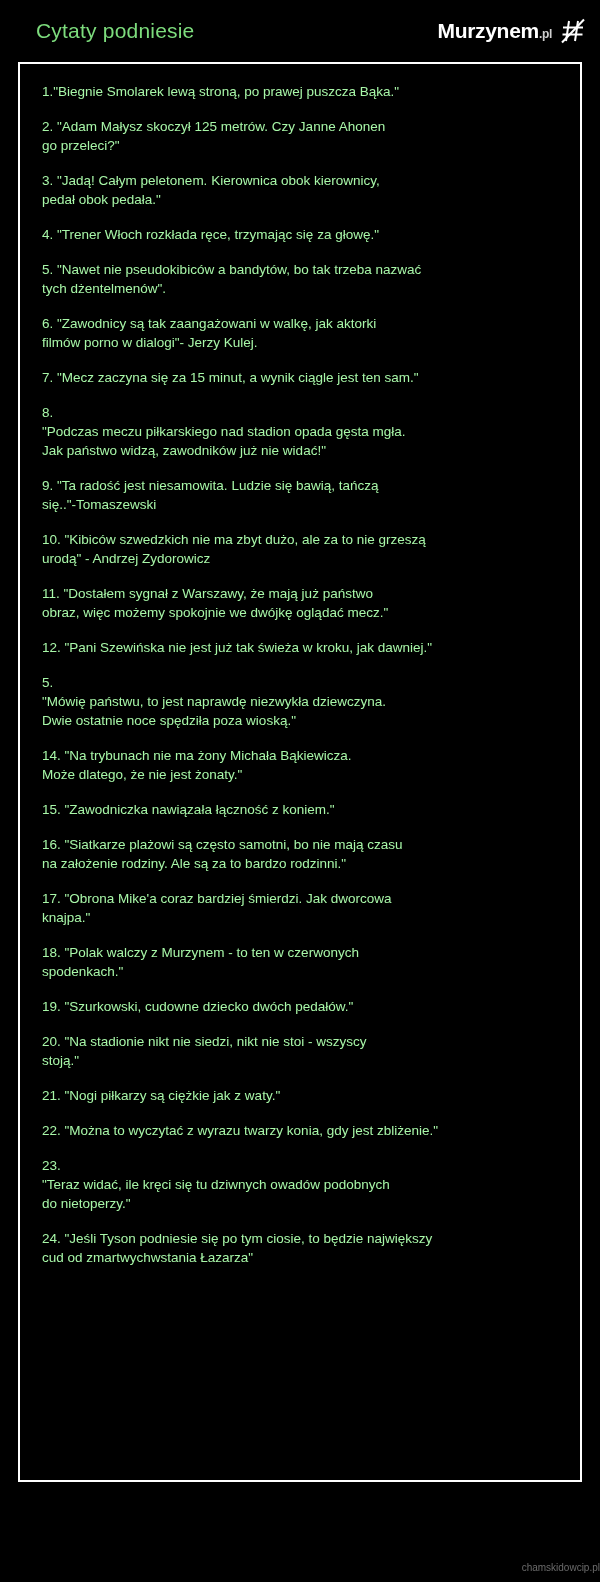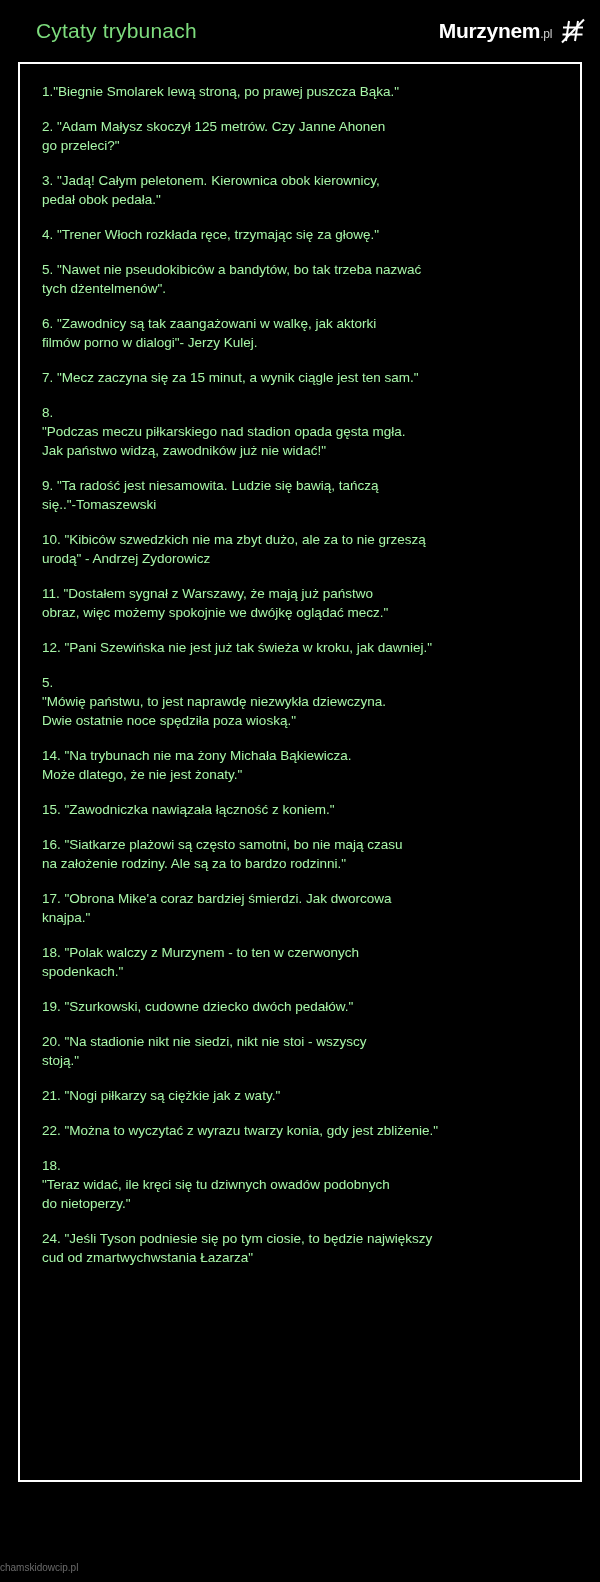--- a/index.html
+++ b/index.html
@@ -44,21 +44,21 @@
     gap: 8px;
   }
   .brand-text {
     font-size: 21px;
     font-weight: bold;
     color: #ffffff;
     letter-spacing: -0.3px;
   }
   .brand-text .suffix {
     font-size: 12px;
-    font-weight: normal;
+    font-weight: bold;
     color: #cfcfcf;
   }
   .brand-mark {
     width: 26px;
     height: 26px;
     position: relative;
     display: block;
   }
   
   .card-wrap {
@@ -78,34 +78,35 @@
     margin: 0 0 16px 0;
     white-space: pre-line;
   }
   .quote:last-child { margin-bottom: 4px; }
   
   .footer {
     height: 30px;
     flex: 0 0 30px;
     display: flex;
     align-items: center;
-    justify-content: flex-start;
+    justify-content: flex-end;
+    margin-left: 40px;
   }
   .footer-text {
     font-size: 10px;
     color: #6b6b6b;
   }
 </style>
 </head>
 <body>
 
 <div class="page">
 
   <div class="header">
-    <div class="site-title">Cytaty trybunach</div>
+    <div class="site-title">Cytaty podniesie</div>
     <div class="brand">
       <div class="brand-text">
         <span>Murzynem</span><span class="suffix">.pl</span>
       </div>
       <span class="brand-mark">
         <svg viewBox="0 0 26 26" width="26" height="26" aria-hidden="true">
           <g stroke="#ffffff" stroke-width="2" fill="none">
             <line x1="9" y1="3" x2="6" y2="23"></line>
             <line x1="18" y1="3" x2="15" y2="23"></line>
             <line x1="3" y1="9.5" x2="23" y2="9.5"></line>
@@ -151,21 +152,21 @@
 na założenie rodziny. Ale są za to bardzo rodzinni."</p>
       <p class="quote">17. "Obrona Mike'a coraz bardziej śmierdzi. Jak dworcowa
 knajpa."</p>
       <p class="quote">18. "Polak walczy z Murzynem - to ten w czerwonych
 spodenkach."</p>
       <p class="quote">19. "Szurkowski, cudowne dziecko dwóch pedałów."</p>
       <p class="quote">20. "Na stadionie nikt nie siedzi, nikt nie stoi - wszyscy
 stoją."</p>
       <p class="quote">21. "Nogi piłkarzy są ciężkie jak z waty."</p>
       <p class="quote">22. "Można to wyczytać z wyrazu twarzy konia, gdy jest zbliżenie."</p>
-      <p class="quote">18.
+      <p class="quote">23.
 "Teraz widać, ile kręci się tu dziwnych owadów podobnych
 do nietoperzy."</p>
       <p class="quote">24. "Jeśli Tyson podniesie się po tym ciosie, to będzie największy
 cud od zmartwychwstania Łazarza"</p>
 
     </div>
   </div>
 
   <div class="footer">
     <span class="footer-text">chamskidowcip.pl</span>

